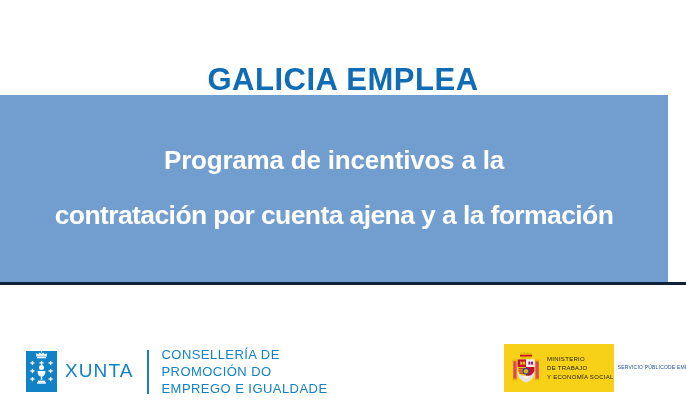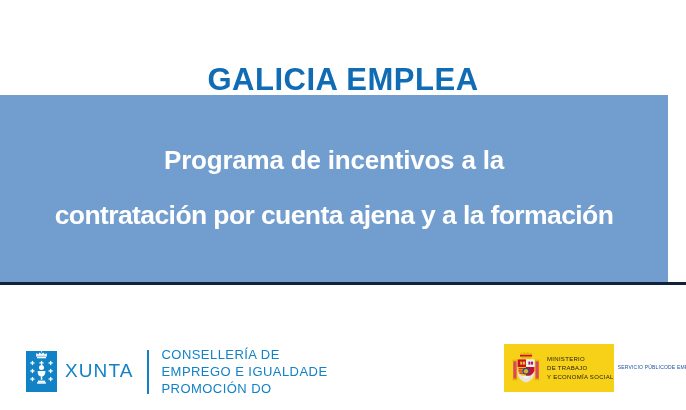--- a/index.html
+++ b/index.html
@@ -248,22 +248,22 @@
     </div>
 
     <div class="xunta-wordmark">
       <div>XUNTA</div>
     </div>
 
     <div class="logo-divider"></div>
 
     <div class="conselleria-text">
       <div>CONSELLERÍA DE</div>
+      <div>PROMOCIÓN DO</div>
       <div>EMPREGO E IGUALDADE</div>
-      <div>PROMOCIÓN DO</div>
     </div>
   </div>
 
   <div class="gob-logo">
 
     <div class="ministerio-block">
       <div class="escudo">
         <svg width="30" height="36" viewBox="0 0 30 36" aria-hidden="true">
 
           <g>

